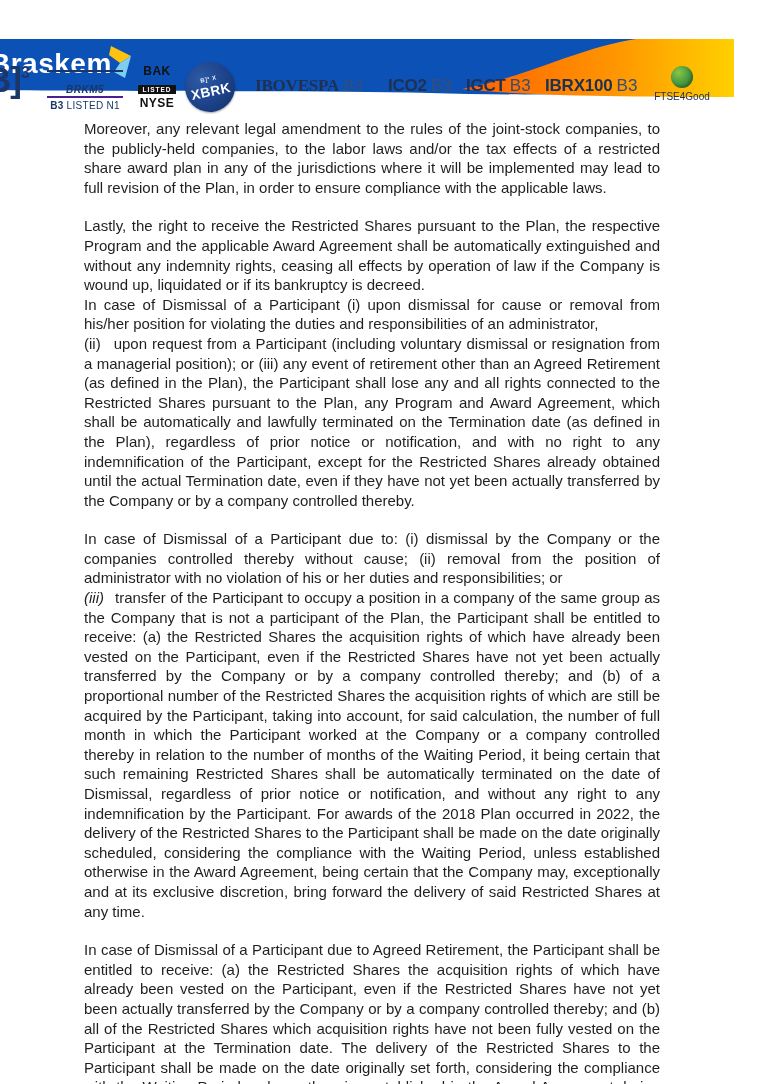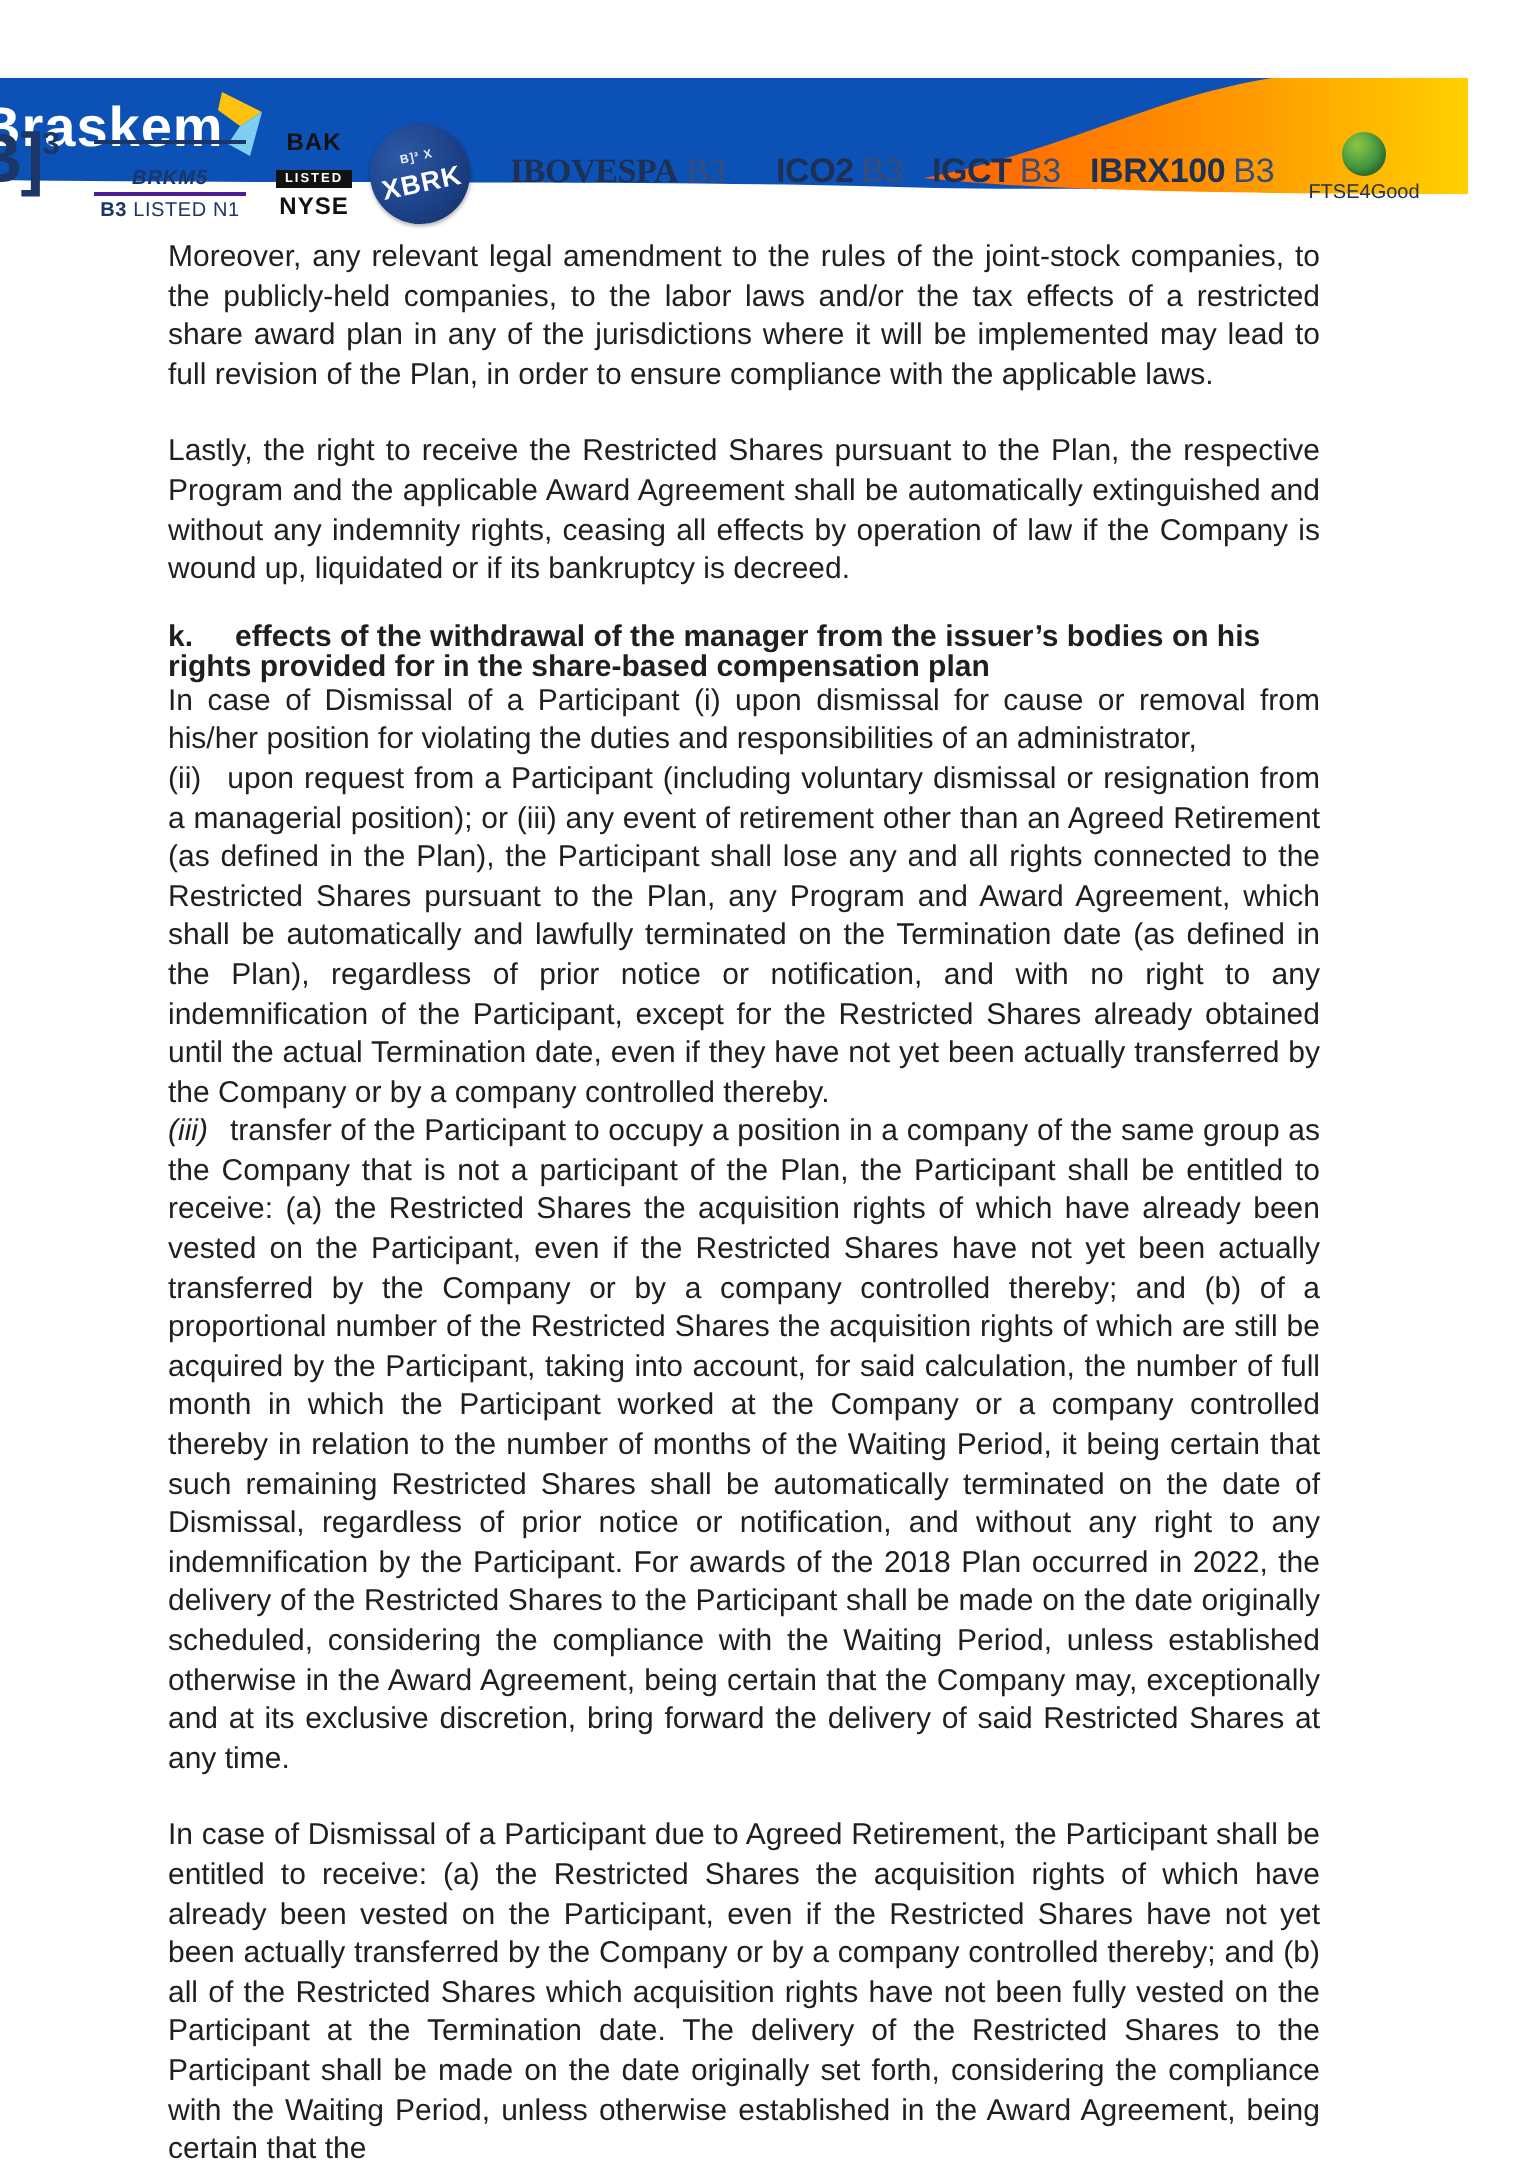--- a/index.html
+++ b/index.html
@@ -146,25 +146,25 @@
       <div class="lbl">FTSE4Good</div>
     </div>
   </div>
 
   <div class="doc">
 
     <p class="para"><span>Moreover, any relevant legal amendment to the rules of the joint-stock companies, to the publicly-held companies, to the labor laws and/or the tax effects of a restricted share award plan in any of the jurisdictions where it will be implemented may lead to full revision of the Plan, in order to ensure compliance with the applicable laws.</span></p>
 
     <p class="para gap"><span>Lastly, the right to receive the Restricted Shares pursuant to the Plan, the respective Program and the applicable Award Agreement shall be automatically extinguished and without any indemnity rights, ceasing all effects by operation of law if the Company is wound up, liquidated or if its bankruptcy is decreed.</span></p>
 
-    <p class="para h-k"><span class="plabel-k">k.</span><span>effects of the withdrawal of the manager from the issuer’s bodies on his rights provided for in the share-based compensation plan</span></p>
 
     <p class="para"><span>In case of Dismissal of a Participant (i) upon dismissal for cause or removal from his/her position for violating the duties and responsibilities of an administrator,</span></p>
 
     <p class="para"><span class="plabel-ii">(ii)</span><span>upon request from a Participant (including voluntary dismissal or resignation from a managerial position); or (iii) any event of retirement other than an Agreed Retirement (as defined in the Plan), the Participant shall lose any and all rights connected to the Restricted Shares pursuant to the Plan, any Program and Award Agreement, which shall be automatically and lawfully terminated on the Termination date (as defined in the Plan), regardless of prior notice or notification, and with no right to any indemnification of the Participant, except for the Restricted Shares already obtained until the actual Termination date, even if they have not yet been actually transferred by the Company or by a company controlled thereby.</span></p>
 
+    <p class="para gap"><span>In case of Dismissal of a Participant due to: (i) dismissal by the Company or the companies controlled thereby without cause; (ii) removal from the position of administrator with no violation of his or her duties and responsibilities; or</span></p>
 
     <p class="para"><span class="plabel-iii">(iii)</span><span>transfer of the Participant to occupy a position in a company of the same group as the Company that is not a participant of the Plan, the Participant shall be entitled to receive: (a) the Restricted Shares the acquisition rights of which have already been vested on the Participant, even if the Restricted Shares have not yet been actually transferred by the Company or by a company controlled thereby; and (b) of a proportional number of the Restricted Shares the acquisition rights of which are still be acquired by the Participant, taking into account, for said calculation, the number of full month in which the Participant worked at the Company or a company controlled thereby in relation to the number of months of the Waiting Period, it being certain that such remaining Restricted Shares shall be automatically terminated on the date of Dismissal, regardless of prior notice or notification, and without any right to any indemnification by the Participant. For awards of the 2018 Plan occurred in 2022, the delivery of the Restricted Shares to the Participant shall be made on the date originally scheduled, considering the compliance with the Waiting Period, unless established otherwise in the Award Agreement, being certain that the Company may, exceptionally and at its exclusive discretion, bring forward the delivery of said Restricted Shares at any time.</span></p>
 
     <p class="para gap"><span>In case of Dismissal of a Participant due to Agreed Retirement, the Participant shall be entitled to receive: (a) the Restricted Shares the acquisition rights of which have already been vested on the Participant, even if the Restricted Shares have not yet been actually transferred by the Company or by a company controlled thereby; and (b) all of the Restricted Shares which acquisition rights have not been fully vested on the Participant at the Termination date. The delivery of the Restricted Shares to the Participant shall be made on the date originally set forth, considering the compliance with the Waiting Period, unless otherwise established in the Award Agreement, being certain that the</span></p>
 
   </div>
 </div>
 
 </body></html>

